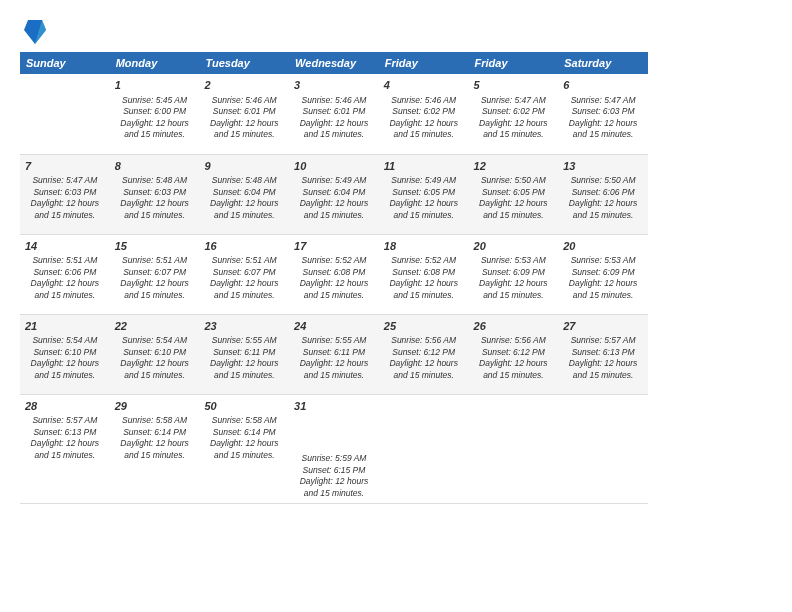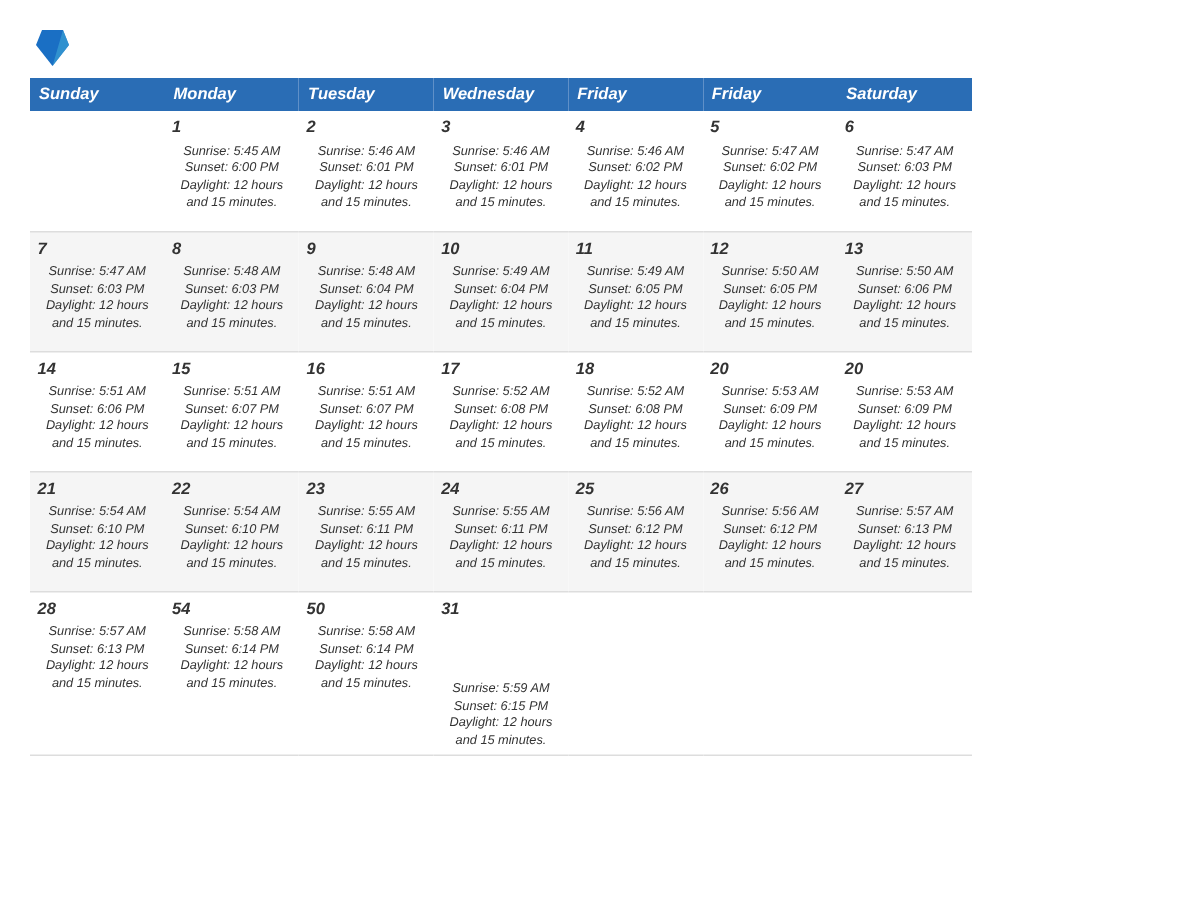--- a/index.html
+++ b/index.html
@@ -338,21 +338,21 @@
         </tr>
         <tr class="row-height">
           <td>
             <span class="day-num">28</span>
             <div class="day-info" style="white-space: pre-line;">Sunrise: 5:57 AM
 Sunset: 6:13 PM
 Daylight: 12 hours
 and 15 minutes.</div>
           </td>
           <td>
-            <span class="day-num">54</span>
+            <span class="day-num">29</span>
             <div class="day-info" style="white-space: pre-line;">Sunrise: 5:58 AM
 Sunset: 6:14 PM
 Daylight: 12 hours
 and 15 minutes.</div>
           </td>
           <td>
             <span class="day-num">50</span>
             <div class="day-info" style="white-space: pre-line;">Sunrise: 5:58 AM
 Sunset: 6:14 PM
 Daylight: 12 hours

